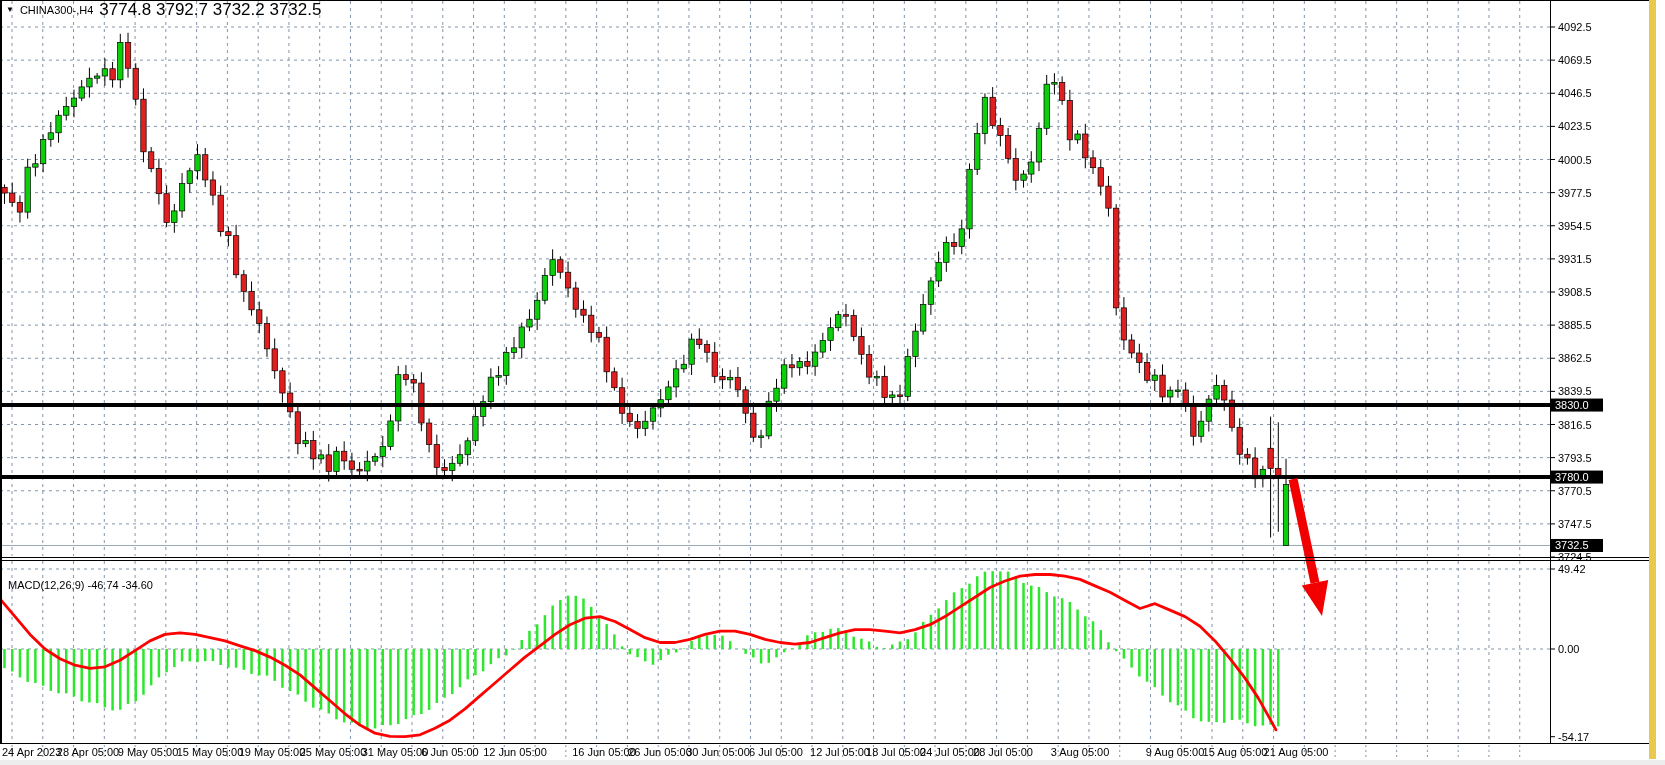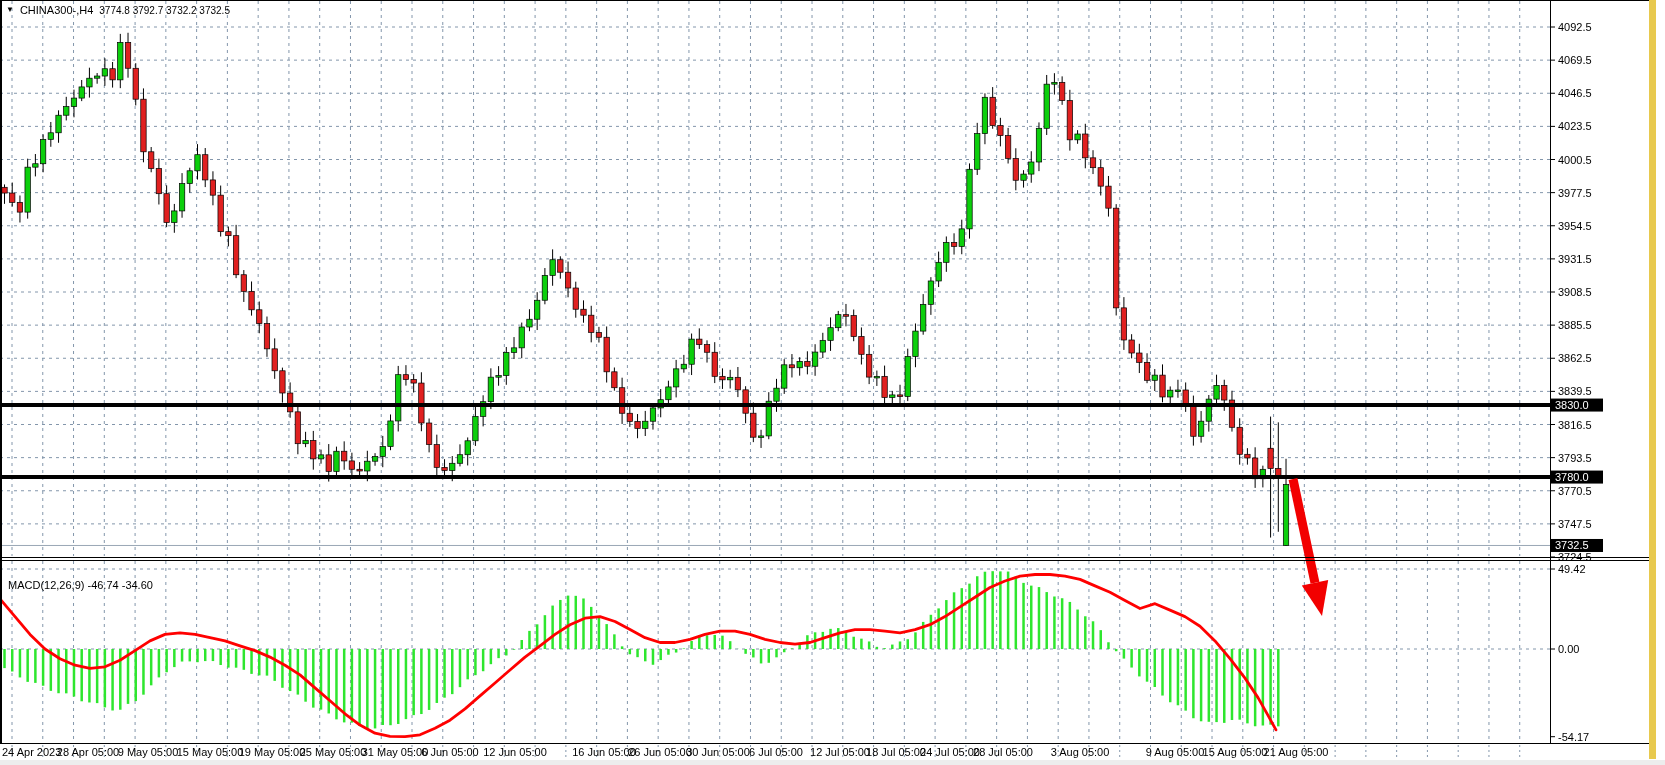--- a/index.html
+++ b/index.html
@@ -2,21 +2,21 @@
 <html><head>
 <meta charset="utf-8">
 <style>
   html,body{margin:0;padding:0;background:#fff;}
   .screen{position:relative;width:1665px;height:765px;background:#ffffff;overflow:hidden;
           font-family:"Liberation Sans",sans-serif;}
   .titlebar{position:absolute;left:6px;top:3px;height:14px;display:flex;align-items:center;
             gap:6px;z-index:5;color:#000;font-size:11px;}
   .dd{font-size:8px;line-height:10px;color:#000;cursor:pointer;}
   .sym{font-size:11px;color:#000;}
-  .ohlc{font-size:10px;color:#000;text-align:center;}
+  .ohlc{font-size:17px;color:#000;text-align:center;}
   .macd-label{position:absolute;left:8px;top:579px;font-size:11px;color:#000;z-index:5;}
   svg text{font-family:"Liberation Sans",sans-serif;}
   .bottom-strip{position:absolute;left:0;top:760px;width:1665px;height:5px;background:#ededed;}
   .yellow-strip{position:absolute;left:1649px;top:0;width:7px;height:759px;background:#e8c94e;}
 </style>
 </head>
 <body>
 
 <div class="screen">
 

